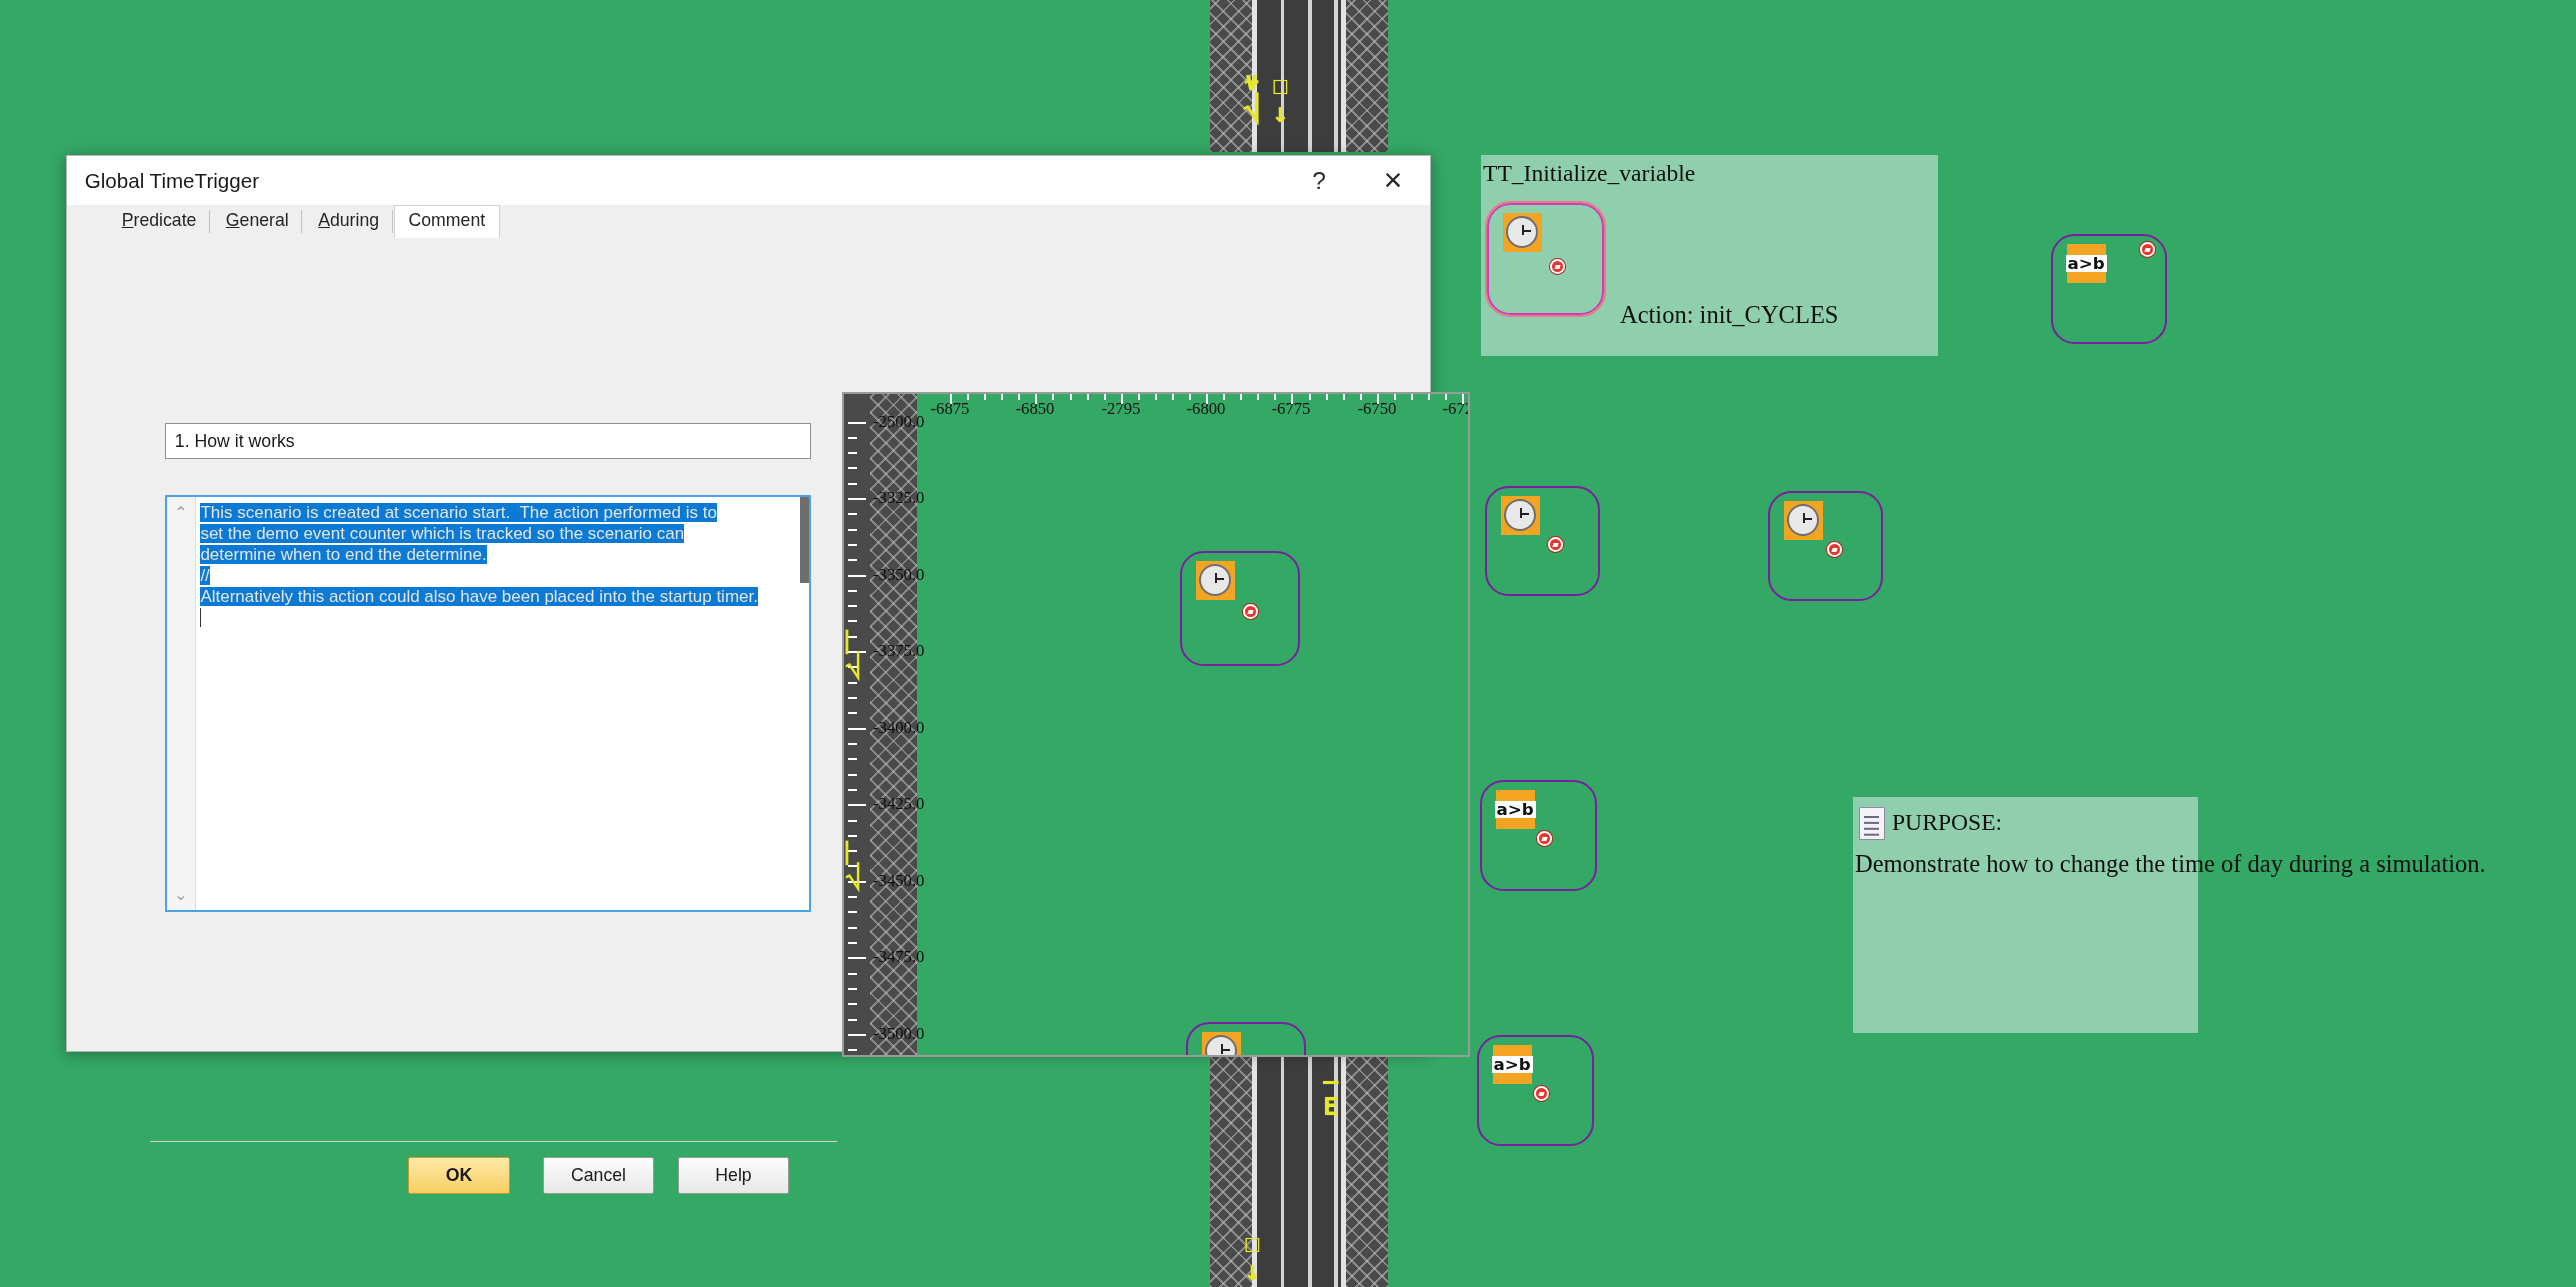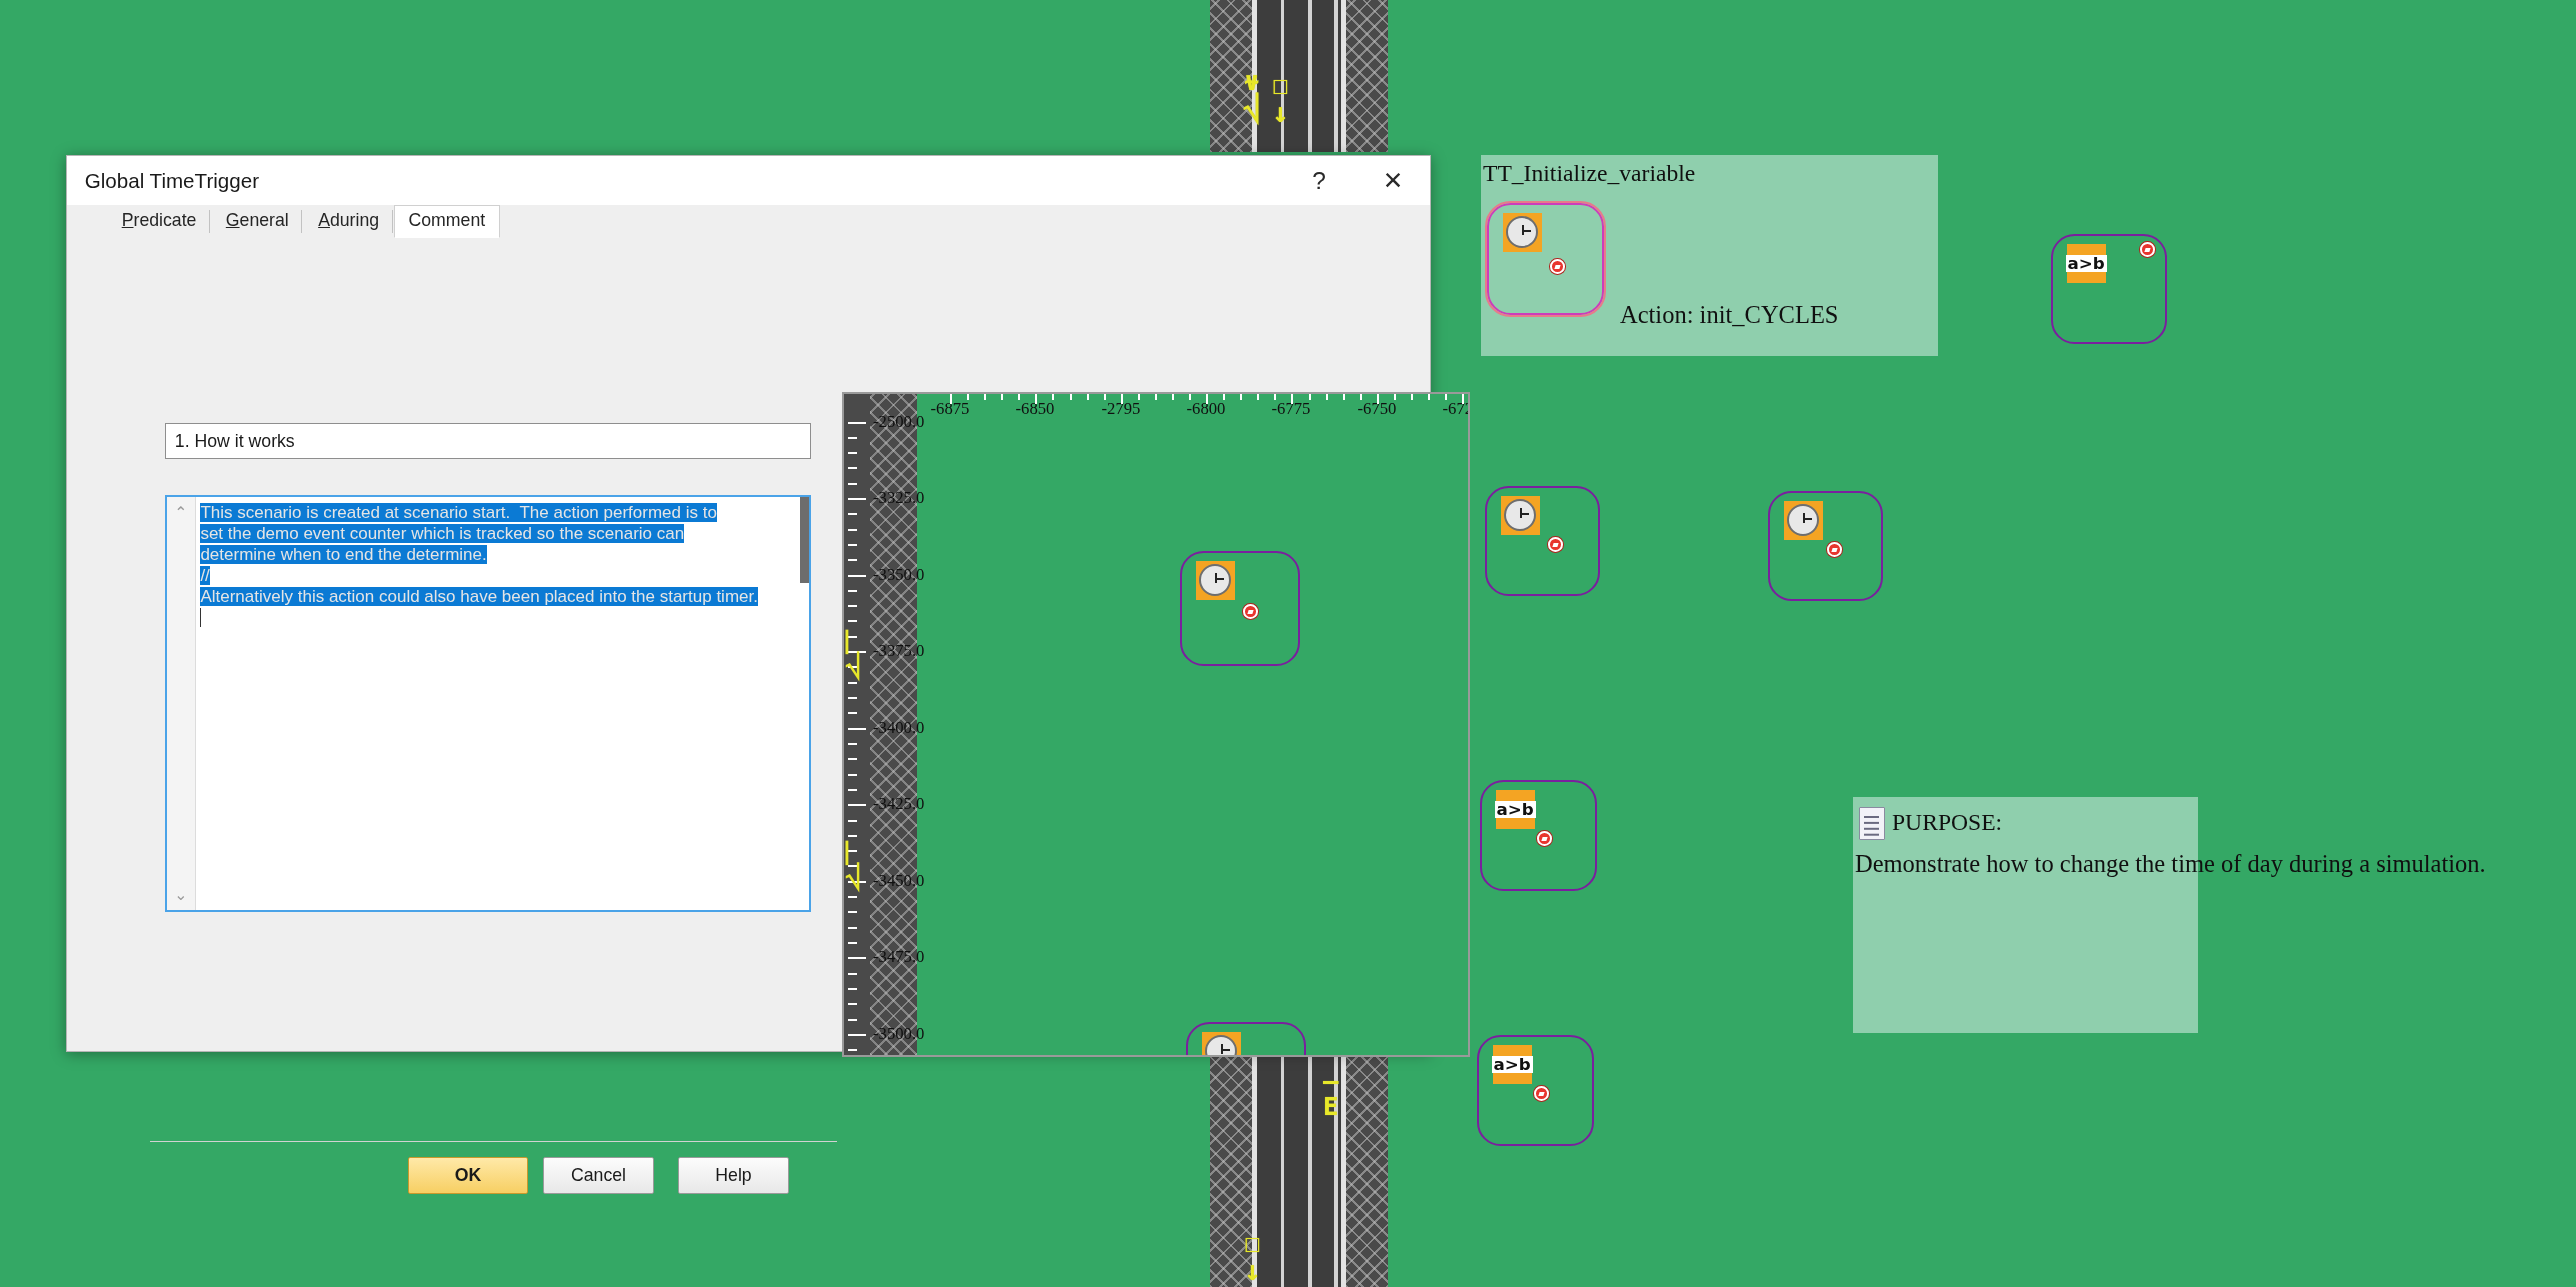--- a/index.html
+++ b/index.html
@@ -639,19 +639,19 @@
         <div class="rulerlabel-v" style="top: 181px; z-index: 3;">-3350.0</div>
         <div class="rulerlabel-v" style="top: 257px; z-index: 3;">-3375.0</div>
         <div class="rulerlabel-v" style="top: 334px; z-index: 3;">-3400.0</div>
         <div class="rulerlabel-v" style="top: 410px; z-index: 3;">-3425.0</div>
         <div class="rulerlabel-v" style="top: 487px; z-index: 3;">-3450.0</div>
         <div class="rulerlabel-v" style="top: 563px; z-index: 3;">-3475.0</div>
         <div class="rulerlabel-v" style="top: 640px; z-index: 3;">-3500.0</div>
       </div>
 
     <div class="footer-sep"></div>
-    <button class="btn primary" style="left:341px; top:1001px; width:120px;">OK</button>
+    <button class="btn primary" style="left:341px; top:1001px; width:102px;">OK</button>
     <button class="btn" style="left:476px; top:1001px; width:111px;">Cancel</button>
     <button class="btn" style="left:611px; top:1001px; width:111px;">Help</button>
   </div>
 
 </div>
 
 
 </body></html>

